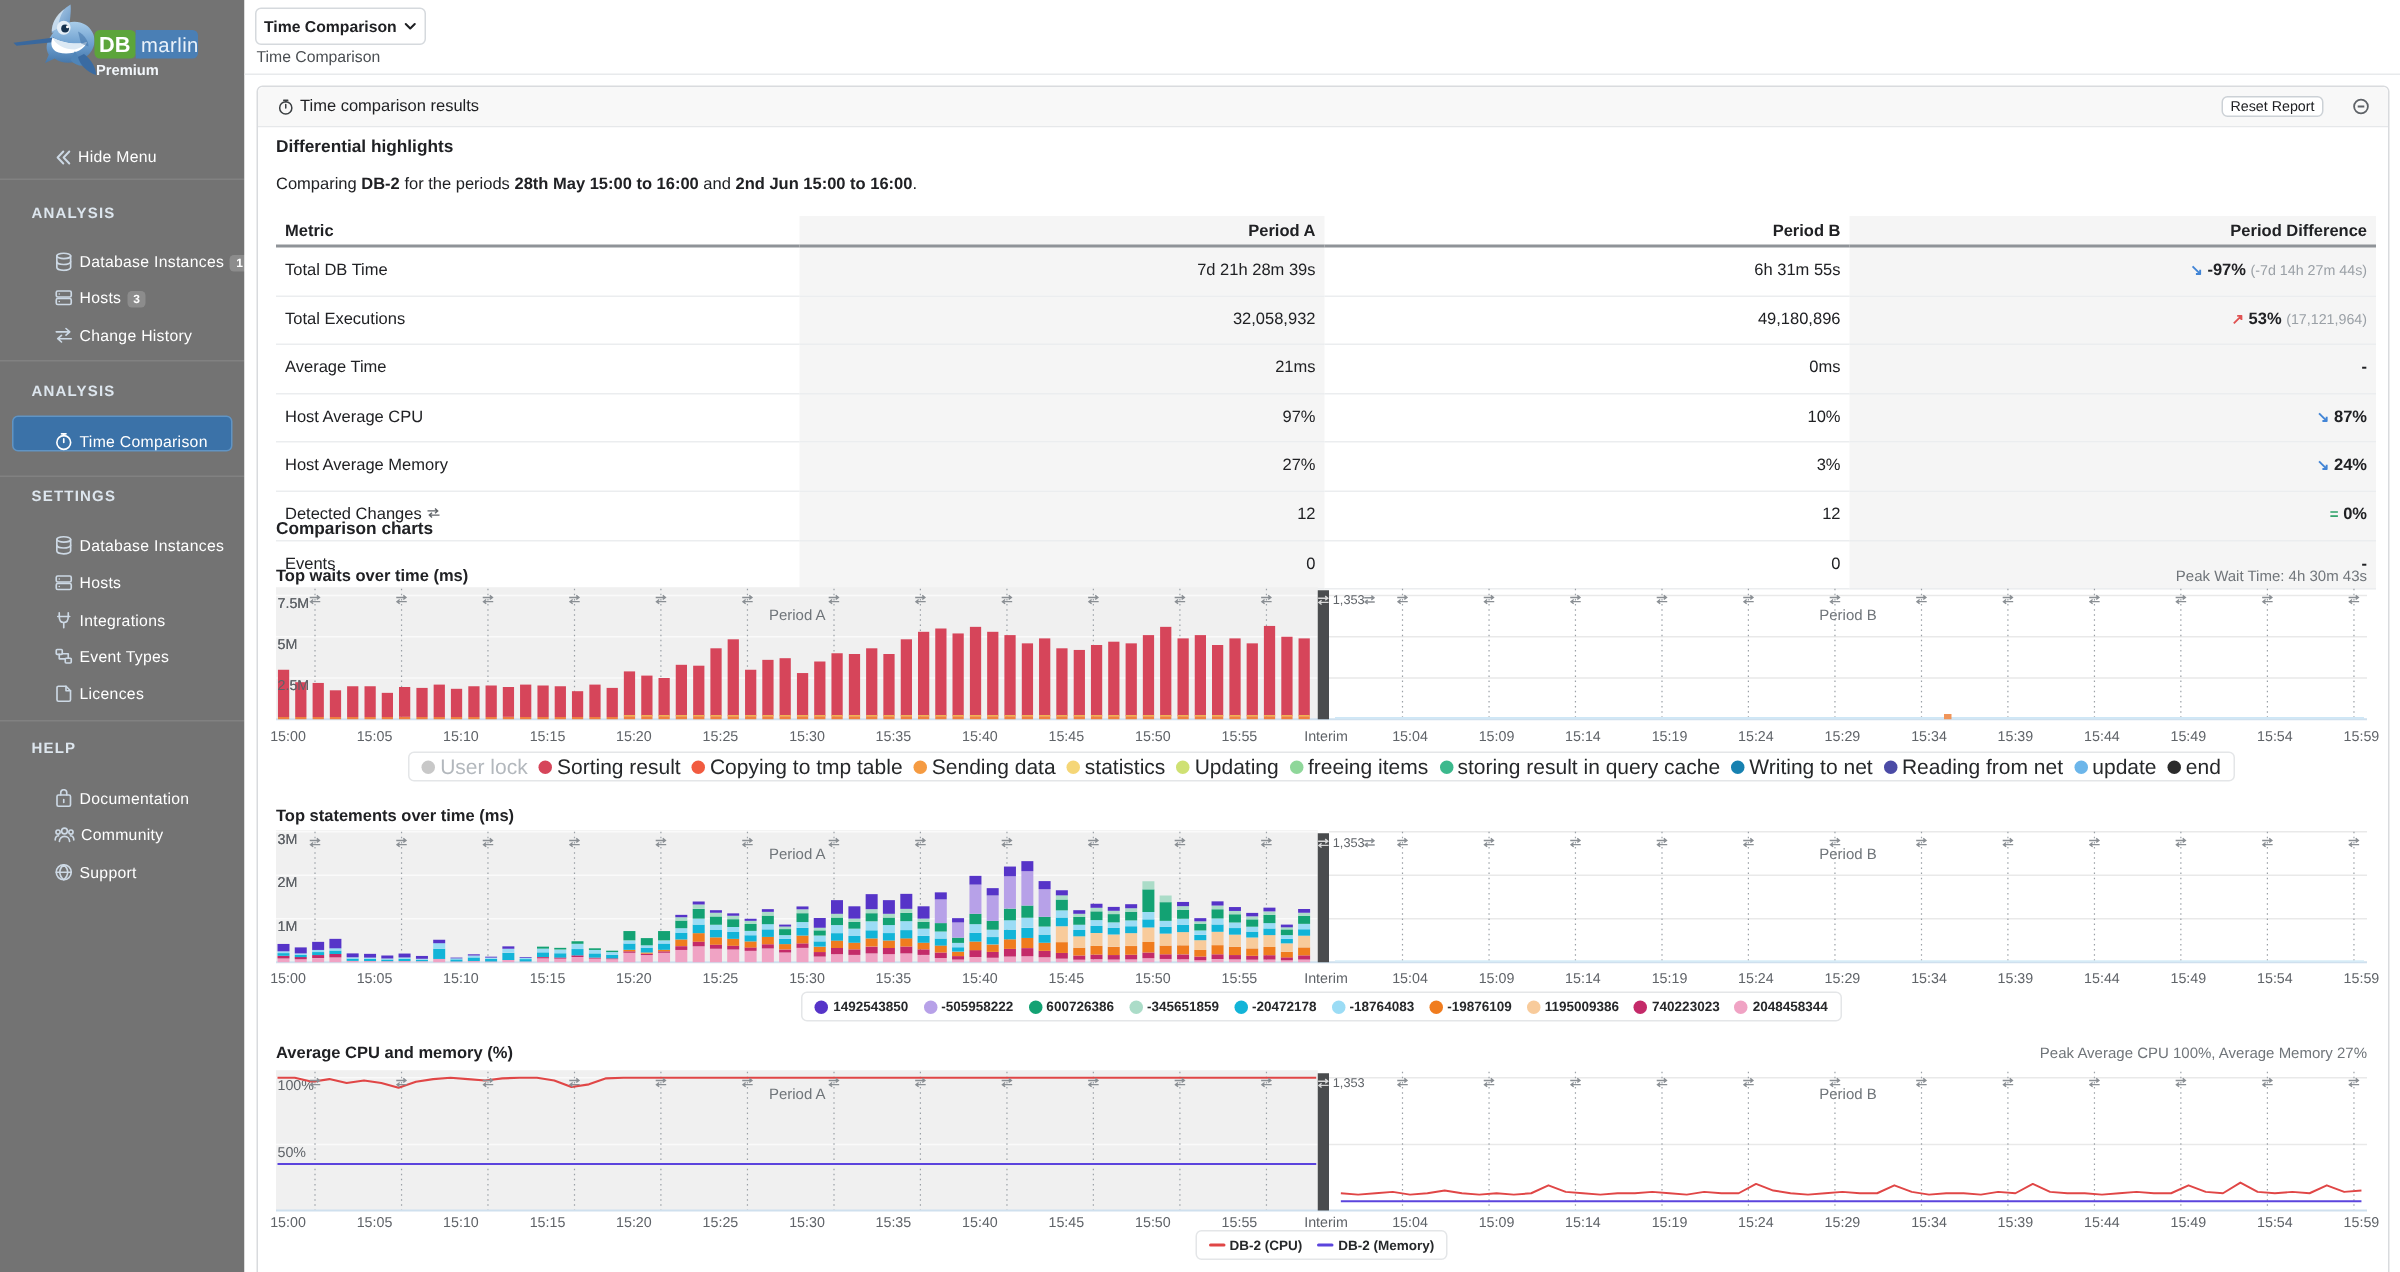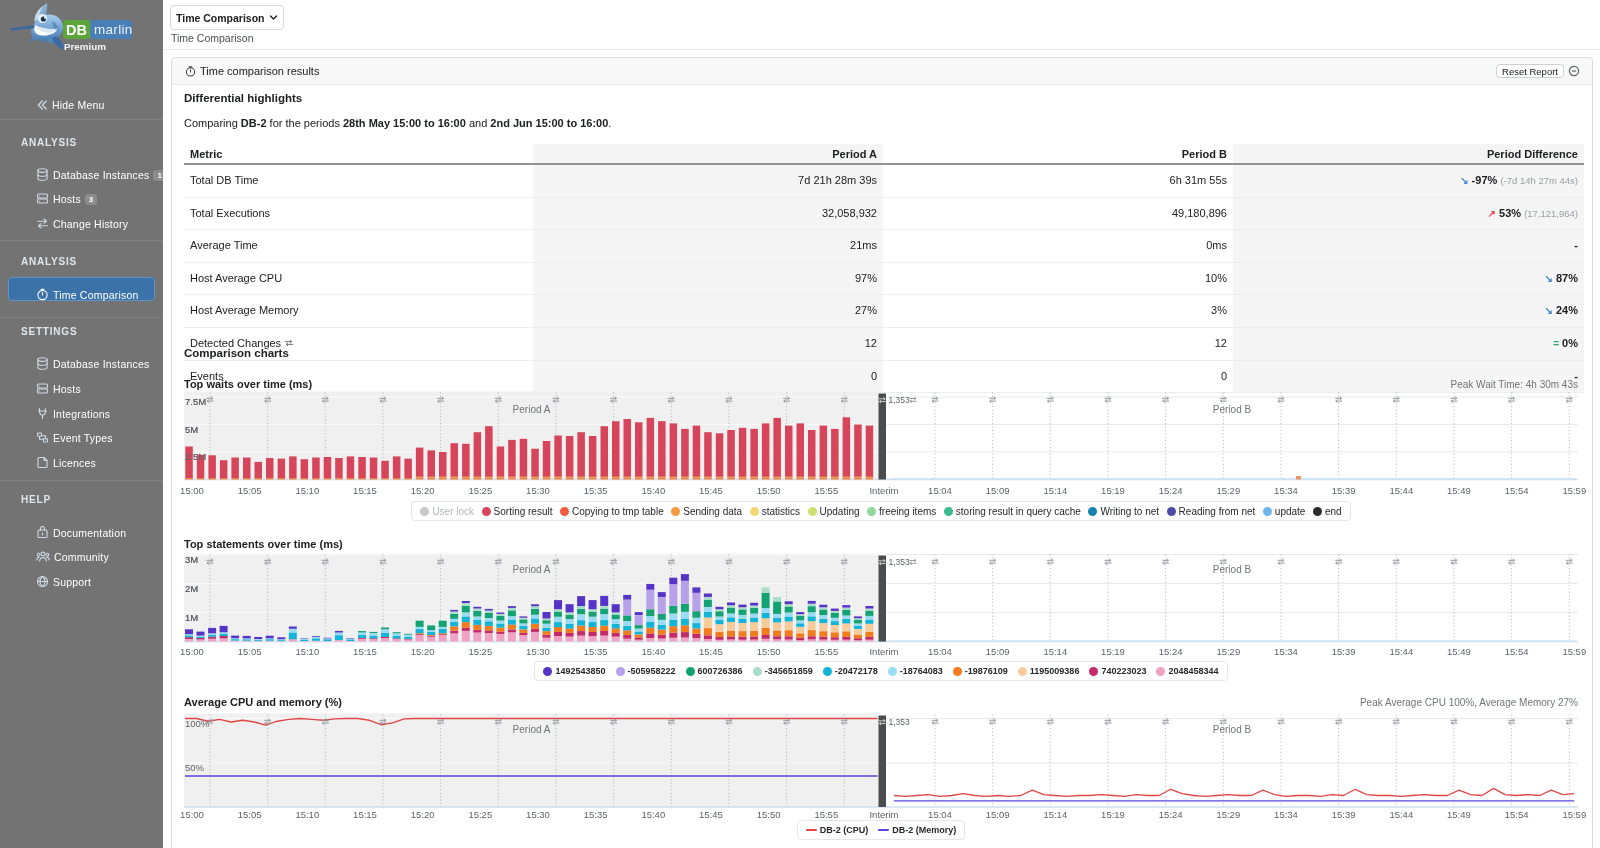--- a/index.html
+++ b/index.html
@@ -18,21 +18,21 @@
 .topbtn{position:absolute;left:7px;top:5px;height:25px;border:1px solid #d5d9dd;border-radius:4px;
   background:#fff;display:flex;align-items:center;padding:0 5px;gap:4px;
   font-size:10.5px;font-weight:bold;color:#202124}
 .crumb{position:absolute;left:8px;top:32px;font-size:10.5px;color:#4a4e52}
 .topline{position:absolute;left:0;top:49px;width:1437px;border-top:1px solid #e8eaec}
 .panel{position:absolute;left:8px;top:57px;width:1422px;height:800px;border:1px solid #d9dbde;
   border-radius:4px;background:#fff}
 .phead{position:absolute;left:0;top:0;width:100%;height:27px;background:#f8f8f8;
   border-bottom:1px solid #e6e8ea;border-radius:4px 4px 0 0;display:flex;align-items:center;padding:0 10px}
 .ptitle{display:flex;align-items:center;gap:4px;font-size:11px;color:#202124;margin-left:3px}
-.phead .right{margin-left:auto;display:flex;align-items:center;gap:2px}
+.phead .right{margin-left:auto;display:flex;align-items:center;gap:17px}
 .rstbtn{border:1px solid #ccd1d6;border-radius:4px;background:#fff;font-size:9.5px;color:#202124;
   padding:2px 5px;height:14px;display:flex;align-items:center}
 .pbody{position:absolute;left:12px;top:27px;width:1400px}
 h3.sec{font-size:11.5px;font-weight:bold;color:#202124}
 .dh{position:absolute;top:7px}
 .comparing{position:absolute;top:32px;font-size:11px;color:#202124}
 .mtable{position:absolute;top:59px;width:1400px;border-collapse:collapse;table-layout:fixed;font-size:11px;color:#202124}
 .mtable th{font-weight:bold;text-align:right;padding:4px 6px 3px;line-height:12px;border-bottom:2px solid #8f9398}
 .mtable th.c1{text-align:left}
 .mtable td{text-align:right;padding:4px 6px;height:23.6px;line-height:23.6px;border-bottom:1px solid #ebedef}
@@ -50,21 +50,21 @@
 .cc{position:absolute;top:262px}
 .ctitle{position:absolute;font-size:11px;font-weight:bold;color:#202124}
 .crlbl{position:absolute;right:6px;font-size:10px;color:#70757a}
 .chart{position:absolute;left:0;overflow:visible}
 .axlbl{font-size:9.5px;fill:#5f6368;font-family:"Liberation Sans",sans-serif}
 .plbl{font-size:10px;fill:#70757a;font-family:"Liberation Sans",sans-serif}
 .annlbl{font-size:8.5px;fill:#5f6368;font-family:"Liberation Sans",sans-serif}
 .legendwrap{position:absolute;left:0;width:1394px;display:flex;justify-content:center}
 .legend{display:inline-flex;align-items:center;gap:10px;border:1px solid #e4e6e8;border-radius:4px;
   background:#fff;height:20px;padding:0 8px;font-size:9px;font-weight:bold;color:#26282a;white-space:nowrap}
-.legend.l1{gap:7.5px;font-weight:normal;font-size:10px}
+.legend.l1{gap:7.5px;font-weight:normal;font-size:14px}
 .li{display:inline-flex;align-items:center;gap:3px}
 .li.muted{color:#b3b8bd}
 .ldot{width:9px;height:9px;border-radius:50%;display:inline-block;flex:none}
 .lline{width:11px;height:2.5px;display:inline-block;border-radius:1px}
 </style></head>
 <body>
 <div class="sidebar">
     <svg class="logo" width="140" height="52" viewBox="0 0 140 52">
 <defs>
 <linearGradient id="fb" x1="0" y1="0" x2="0" y2="1">

